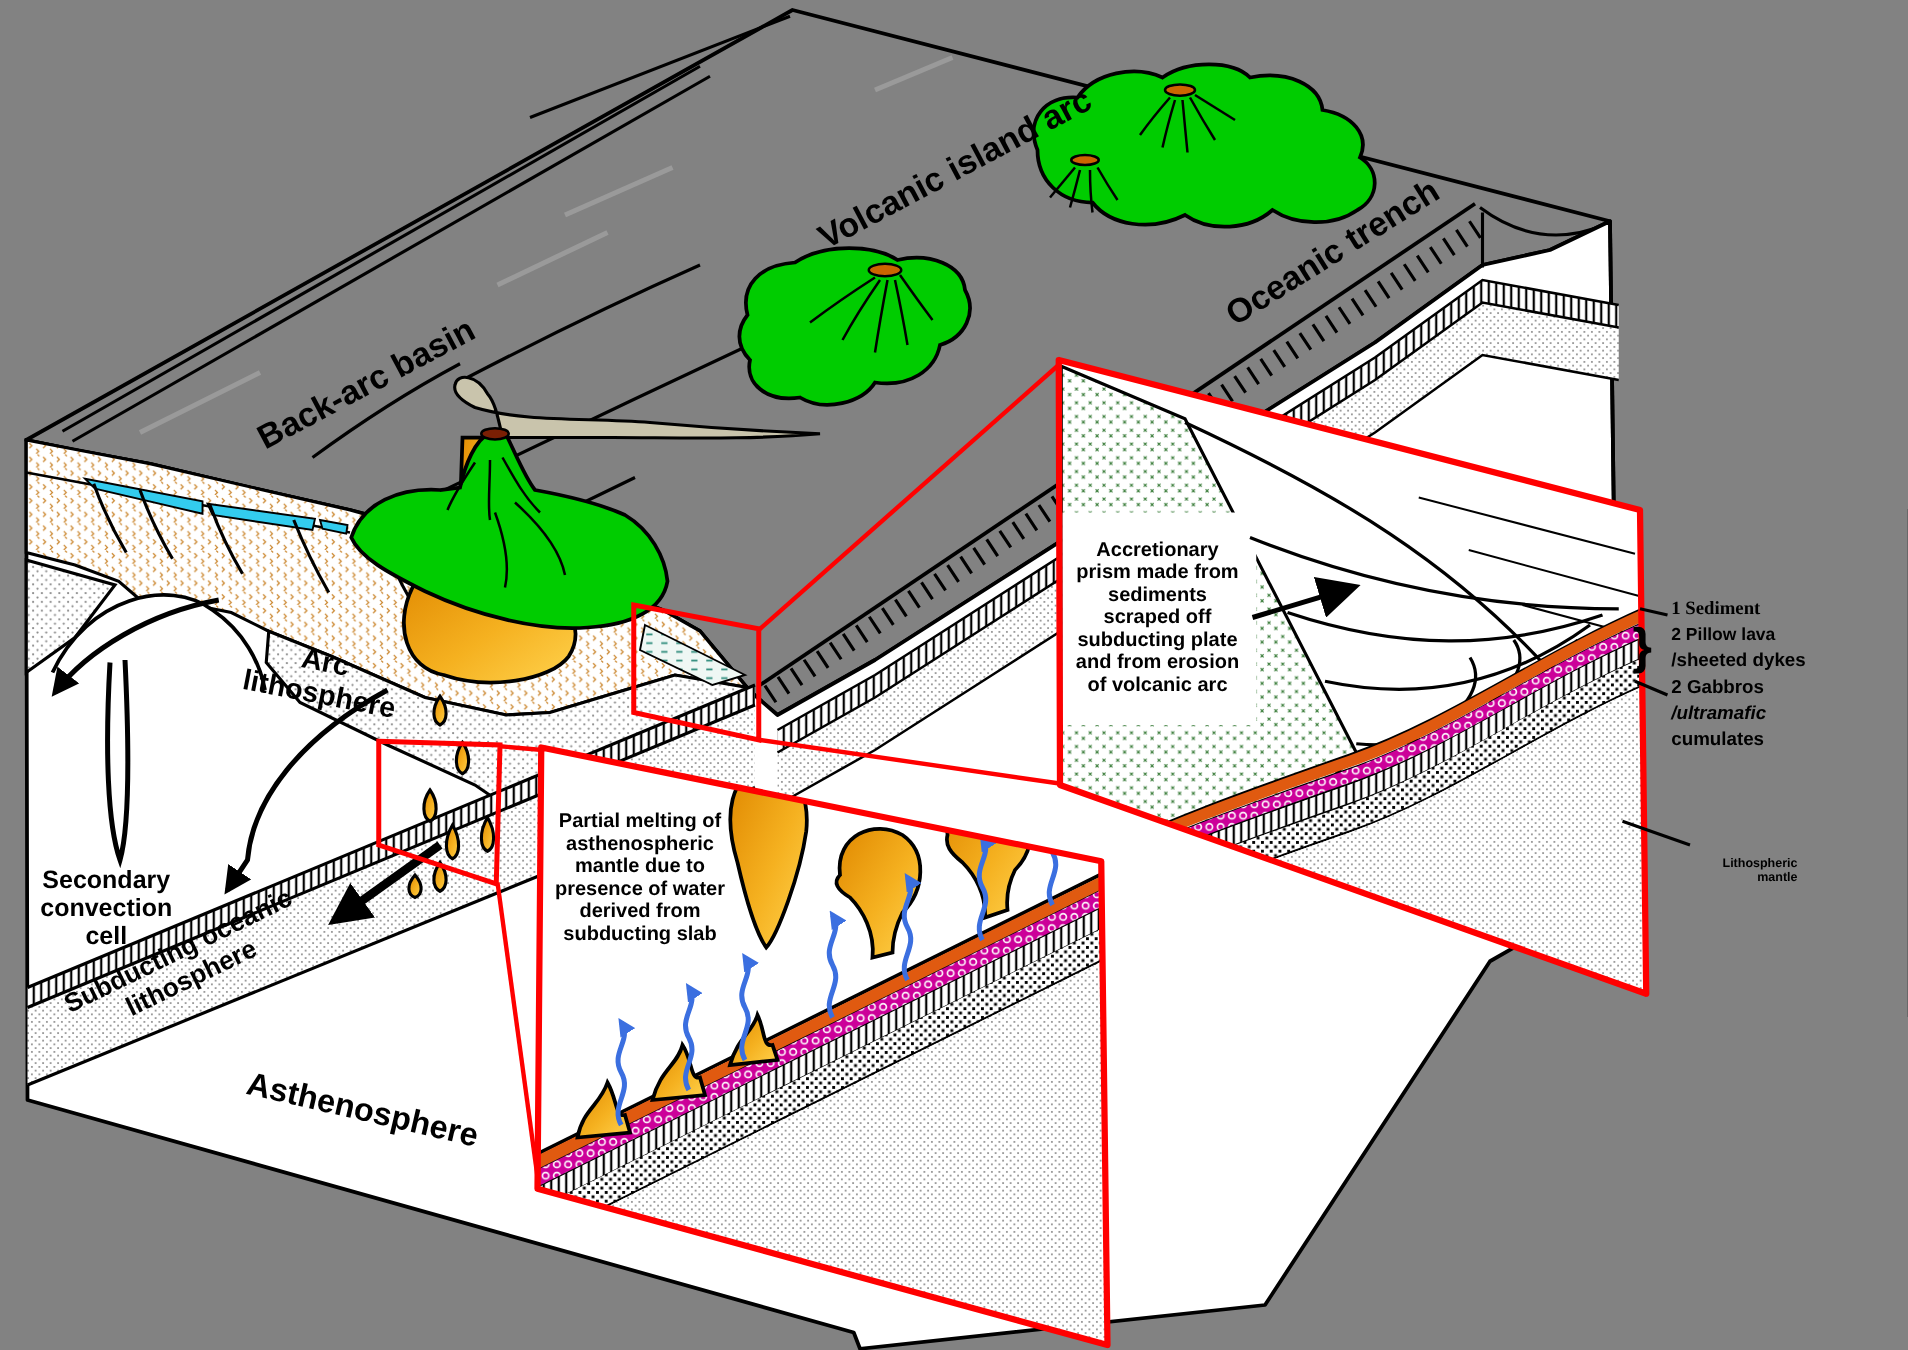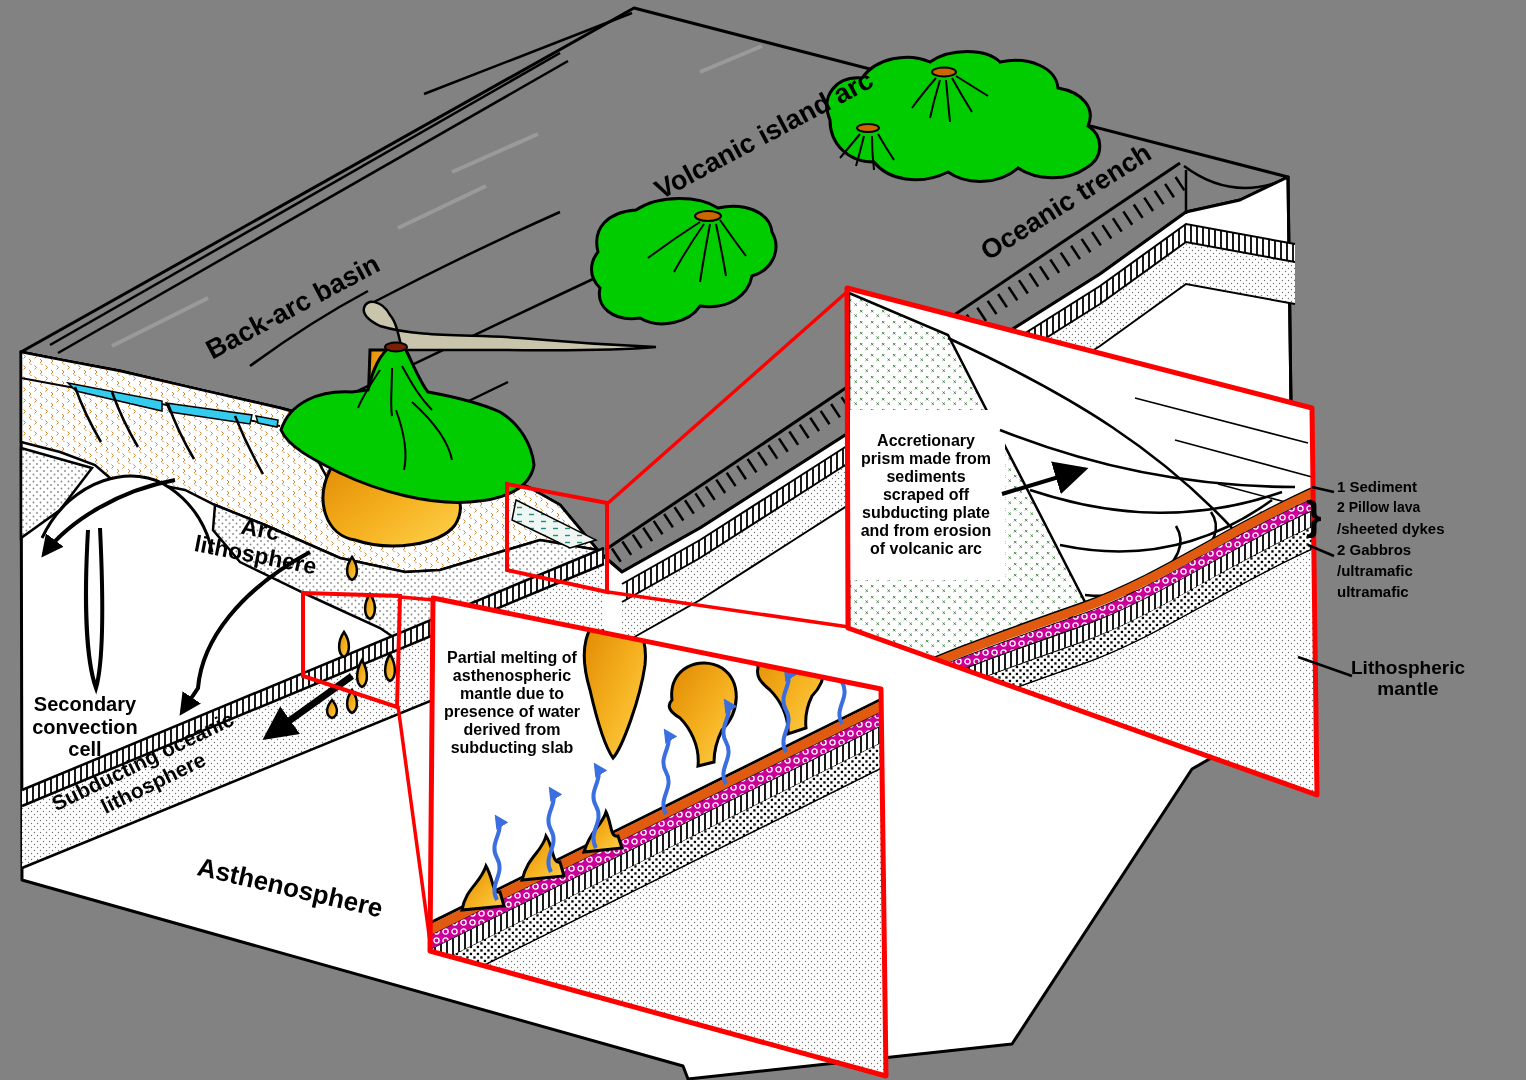--- a/index.html
+++ b/index.html
@@ -317,21 +317,21 @@
 scraped off
 subducting plate
 and from erosion
 of volcanic arc</div>
 <div class="lbl" style="left:512px;top:703px;width:180px;font-size:16px;transform:translate(-50%,-50%);">Partial melting of
 asthenospheric
 mantle due to
 presence of water
 derived from
 subducting slab</div>
-<div class="lbl left" style="left:1337px;top:479px;font-size:15px;">1  Sediment</div>
+<div class="lbl left" style="left:1337px;top:479px;font-size:15px;font-family:Liberation Serif, serif;">1  Sediment</div>
 <div class="lbl left" style="left:1337px;top:500px;font-size:14px;">2  Pillow lava</div>
 <div class="lbl left" style="left:1337px;top:521px;font-size:15px;">/sheeted dykes</div>
 <div class="lbl left" style="left:1337px;top:542px;font-size:15px;">2  Gabbros</div>
-<div class="lbl left" style="left:1337px;top:563px;font-size:15px;">/ultramafic</div>
-<div class="lbl left" style="left:1337px;top:584px;font-size:15px;">ultramafic</div>
-<div class="lbl" style="left:1408px;top:678px;font-size:19px;transform:translate(-50%,-50%);">Lithospheric
+<div class="lbl left" style="left:1337px;top:563px;font-size:15px;font-style:italic;">/ultramafic</div>
+<div class="lbl left" style="left:1337px;top:584px;font-size:15px;">cumulates</div>
+<div class="lbl" style="left:1408px;top:697px;font-size:10px;transform:translate(-50%,-50%);text-align:right;">Lithospheric
 mantle</div>
 </div>
 
 </body></html>

